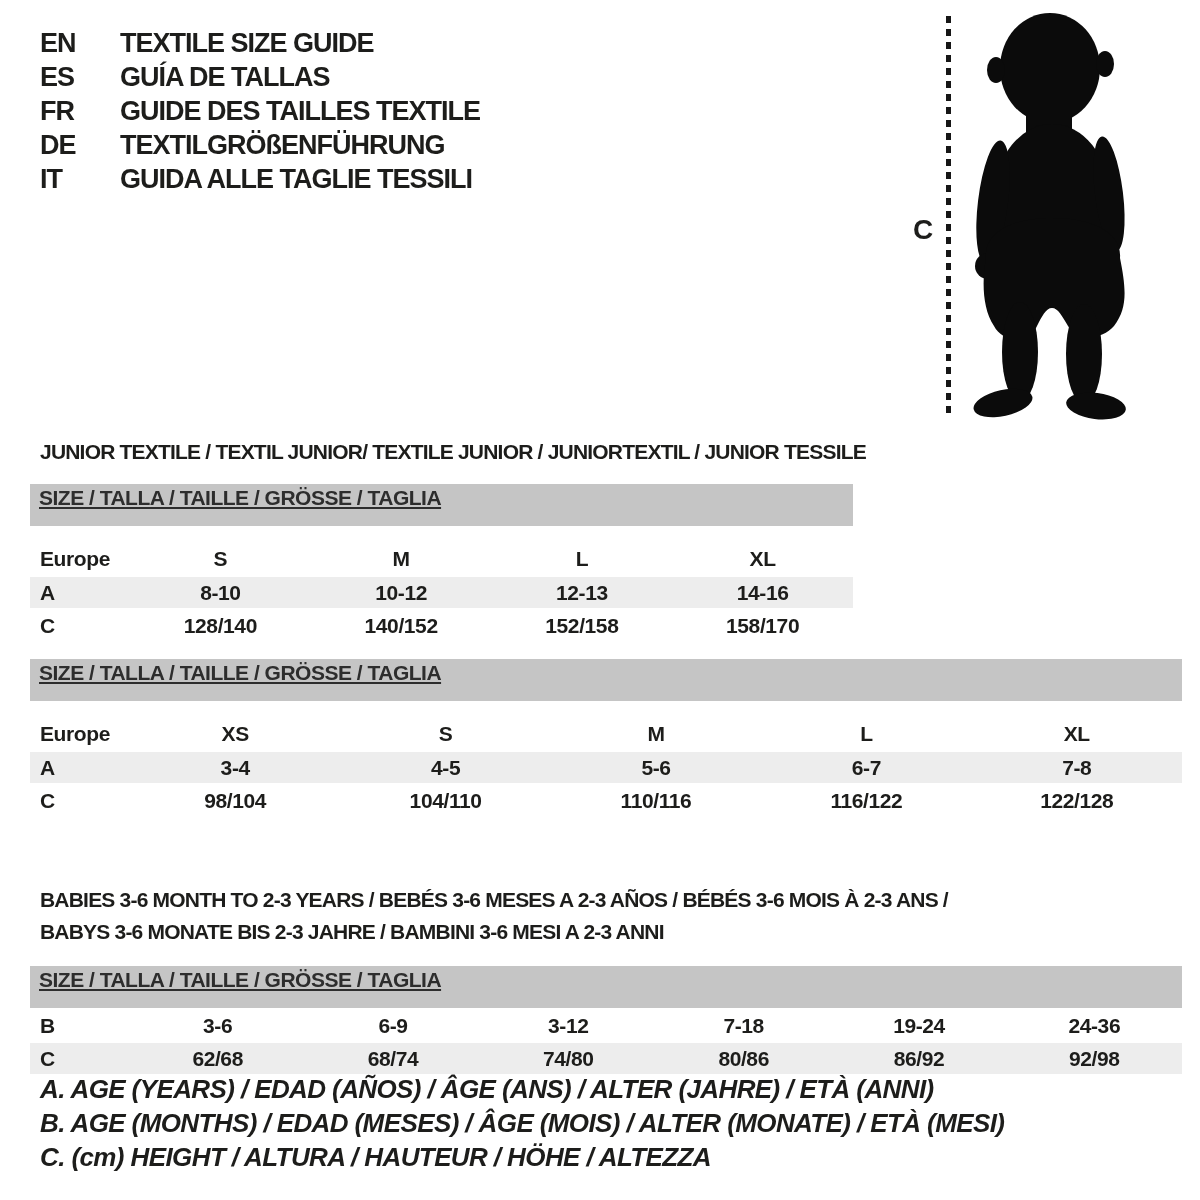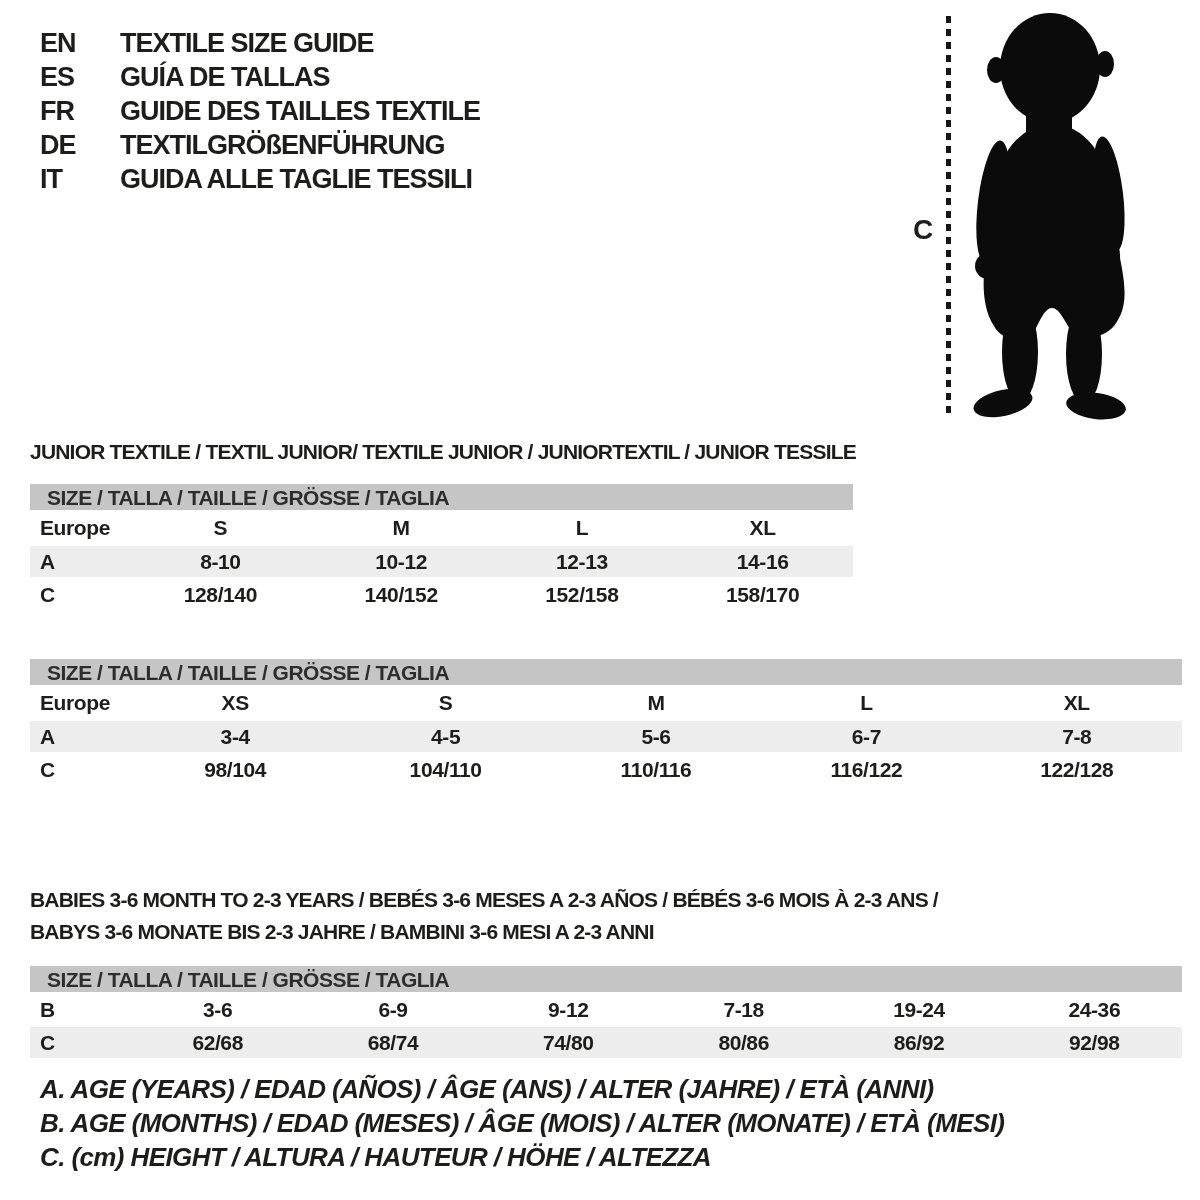--- a/index.html
+++ b/index.html
@@ -17,28 +17,28 @@
     position:absolute;left:946px;top:16px;width:5px;height:400px;
     background:repeating-linear-gradient(to bottom,#161616 0 7px,transparent 7px 13px);
   }
   .c-label{position:absolute;left:913px;top:214px;font-size:28px;}
   .silhouette{position:absolute;left:956px;top:6px;}
   
   .guide-section{position:absolute;left:30px;}
   .sec-0{top:436px;width:823px;}
   .sec-1{top:643px;width:1152px;}
   .sec-2{top:884px;width:1152px;}
-  .sec-title{font-size:21px;line-height:32px;letter-spacing:-0.8px;white-space:nowrap;}
+  .sec-title{margin-left:10px;font-size:21px;line-height:32px;letter-spacing:-0.8px;white-space:nowrap;}
   .size-bar{
-    margin-top:16px;height:26px;line-height:27px;background:#c5c5c5;color:#2d2d2d;
-    font-size:21px;letter-spacing:-0.5px;padding-left:17px;box-sizing:border-box;
+    margin-top:16px;height:42px;line-height:27px;background:#c5c5c5;color:#2d2d2d;
+    font-size:21px;letter-spacing:-0.5px;padding-left:9px;box-sizing:border-box;text-decoration:underline;
   }
   .sec-2 .size-bar{margin-top:18px;}
   .row{display:grid;align-items:center;}
-  .head-row{height:33px;margin-top:1px;font-size:21px;letter-spacing:-0.4px;}
+  .head-row{height:33px;margin-top:16px;font-size:21px;letter-spacing:-0.4px;}
   .data-row{height:31px;margin-top:2px;font-size:21px;letter-spacing:-0.4px;}
   .shaded{background:#ededed;}
   .cell{white-space:nowrap;}
   .cell.left{padding-left:10px;text-align:left;}
   .cell.center{text-align:center;}
   
   .notes{position:absolute;left:40px;top:1072px;}
   .note-line{font-size:26px;line-height:34px;letter-spacing:-0.6px;white-space:nowrap;font-style:italic;}
 </style>
 </head>
@@ -147,21 +147,21 @@
       </section>
       <section class="guide-section sec-2">
         <div class="sec-title">BABIES 3-6 MONTH TO 2-3 YEARS / BEBÉS 3-6 MESES A 2-3 AÑOS / BÉBÉS 3-6 MOIS À 2-3 ANS /</div>
         <div class="sec-title">BABYS 3-6 MONATE BIS 2-3 JAHRE / BAMBINI 3-6 MESI A 2-3 ANNI</div>
         <div class="size-bar">SIZE / TALLA / TAILLE / GRÖSSE / TAGLIA</div>
         <div class="tbl">
           <div class="row data-row" style="grid-template-columns: 100px repeat(6, 1fr);">
             <div class="cell left">B</div>
             <div class="cell center">3-6</div>
             <div class="cell center">6-9</div>
-            <div class="cell center">9-12</div>
+            <div class="cell center">3-12</div>
             <div class="cell center">7-18</div>
             <div class="cell center">19-24</div>
             <div class="cell center">24-36</div>
           </div>
           <div class="row data-row shaded" style="grid-template-columns: 100px repeat(6, 1fr);">
             <div class="cell left">C</div>
             <div class="cell center">62/68</div>
             <div class="cell center">68/74</div>
             <div class="cell center">74/80</div>
             <div class="cell center">80/86</div>

